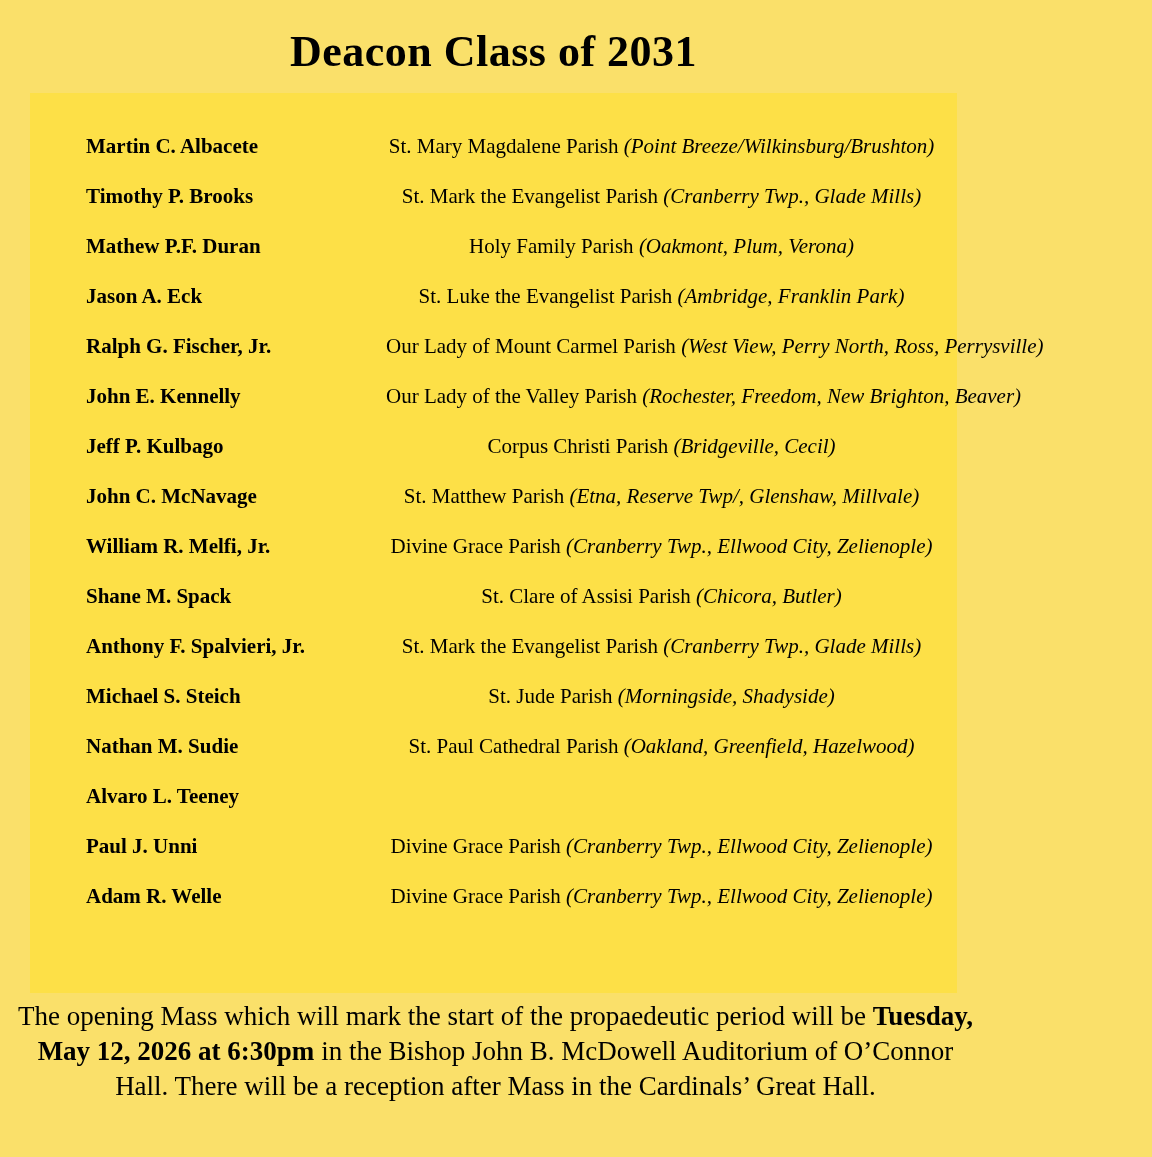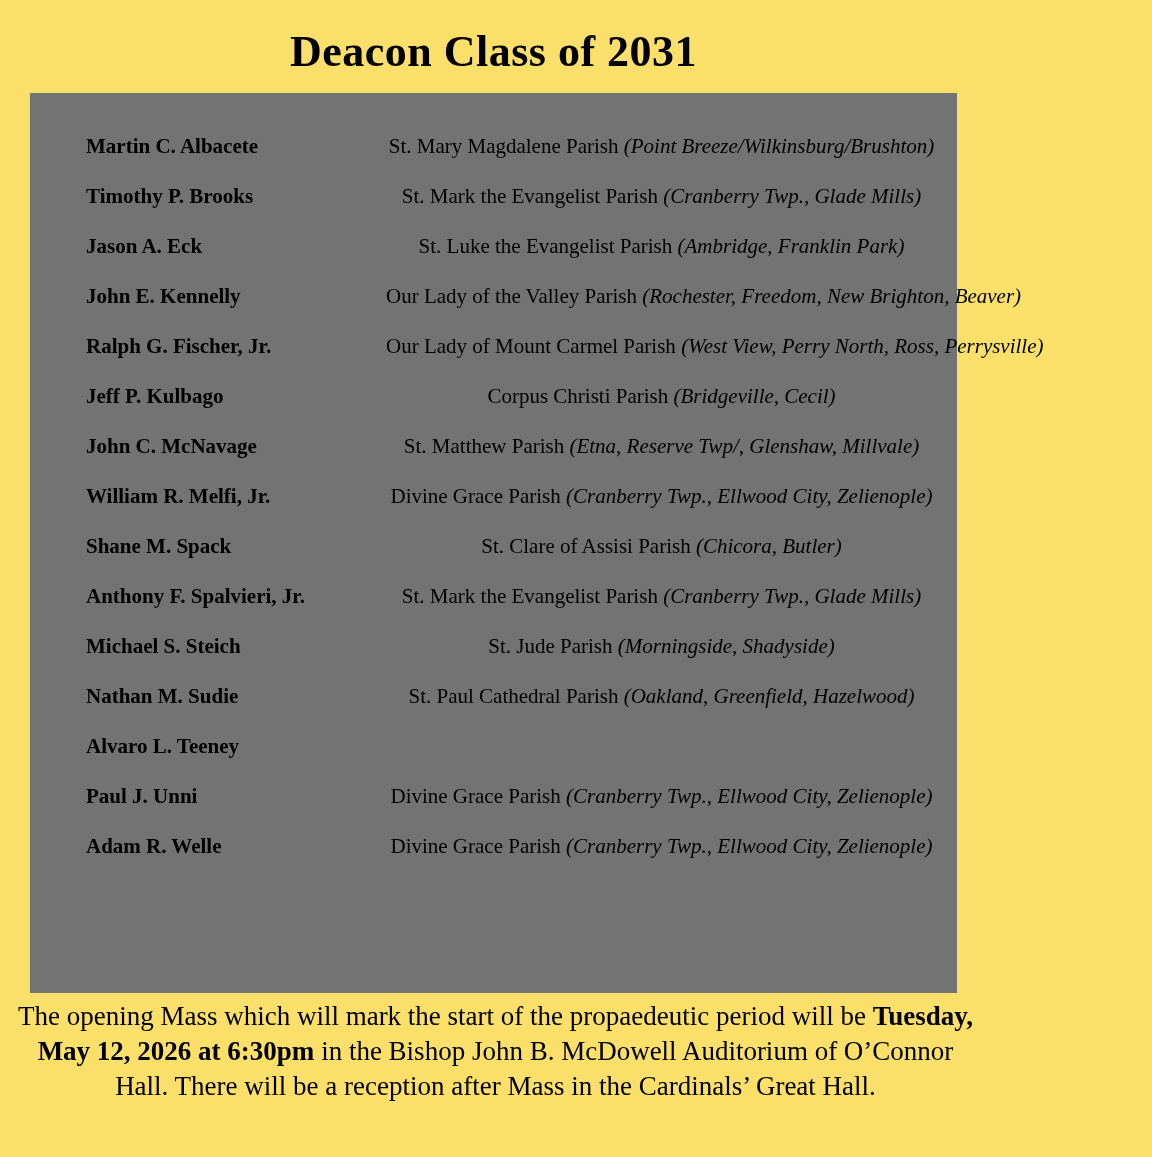--- a/index.html
+++ b/index.html
@@ -23,21 +23,21 @@
     text-align: center;
     font-size: 44px;
     font-weight: bold;
     color: #000;
     padding-top: 26px;
     padding-bottom: 8px;
     letter-spacing: 0.5px;
     font-family: "Liberation Serif", serif;
   }
   .card {
-    background: #737373;
+    background: #fde047;
     margin: 8px 30px 0 30px;
     padding: 28px 0 26px 0;
     box-sizing: border-box;
     height: 900px;
   }
   .row {
     display: flex;
     align-items: baseline;
     height: 50px;
     line-height: 50px;
@@ -90,30 +90,34 @@
     <div id="roster-list">
         <div class="row">
           <div class="name">Martin C. Albacete</div>
           <div class="assignment"><span class="parish">St. Mary Magdalene Parish</span> <span class="locale">(Point Breeze/Wilkinsburg/Brushton)</span></div>
         </div>
         <div class="row">
           <div class="name">Timothy P. Brooks</div>
           <div class="assignment"><span class="parish">St. Mark the Evangelist Parish</span> <span class="locale">(Cranberry Twp., Glade Mills)</span></div>
         </div>
         <div class="row">
+          <div class="name">Mathew P.F. Duran</div>
+          <div class="assignment"><span class="parish">Holy Family Parish</span> <span class="locale">(Oakmont, Plum, Verona)</span></div>
+        </div>
+        <div class="row">
           <div class="name">Jason A. Eck</div>
           <div class="assignment"><span class="parish">St. Luke the Evangelist Parish</span> <span class="locale">(Ambridge, Franklin Park)</span></div>
         </div>
         <div class="row">
+          <div class="name">Ralph G. Fischer, Jr.</div>
+          <div class="assignment"><span class="parish">Our Lady of Mount Carmel Parish</span> <span class="locale">(West View, Perry North, Ross, Perrysville)</span></div>
+        </div>
+        <div class="row">
           <div class="name">John E. Kennelly</div>
           <div class="assignment"><span class="parish">Our Lady of the Valley Parish</span> <span class="locale">(Rochester, Freedom, New Brighton, Beaver)</span></div>
-        </div>
-        <div class="row">
-          <div class="name">Ralph G. Fischer, Jr.</div>
-          <div class="assignment"><span class="parish">Our Lady of Mount Carmel Parish</span> <span class="locale">(West View, Perry North, Ross, Perrysville)</span></div>
         </div>
         <div class="row">
           <div class="name">Jeff P. Kulbago</div>
           <div class="assignment"><span class="parish">Corpus Christi Parish</span> <span class="locale">(Bridgeville, Cecil)</span></div>
         </div>
         <div class="row">
           <div class="name">John C. McNavage</div>
           <div class="assignment"><span class="parish">St. Matthew Parish</span> <span class="locale">(Etna, Reserve Twp/, Glenshaw, Millvale)</span></div>
         </div>
         <div class="row">

